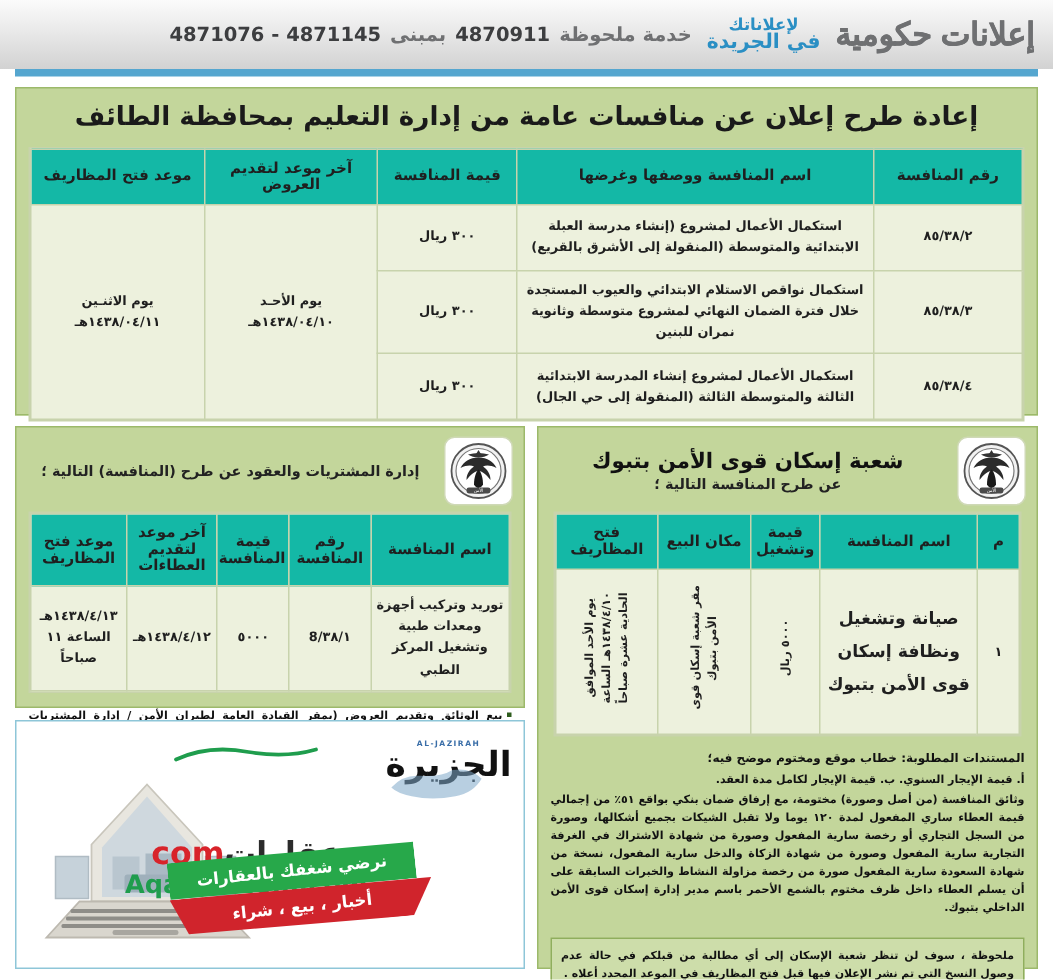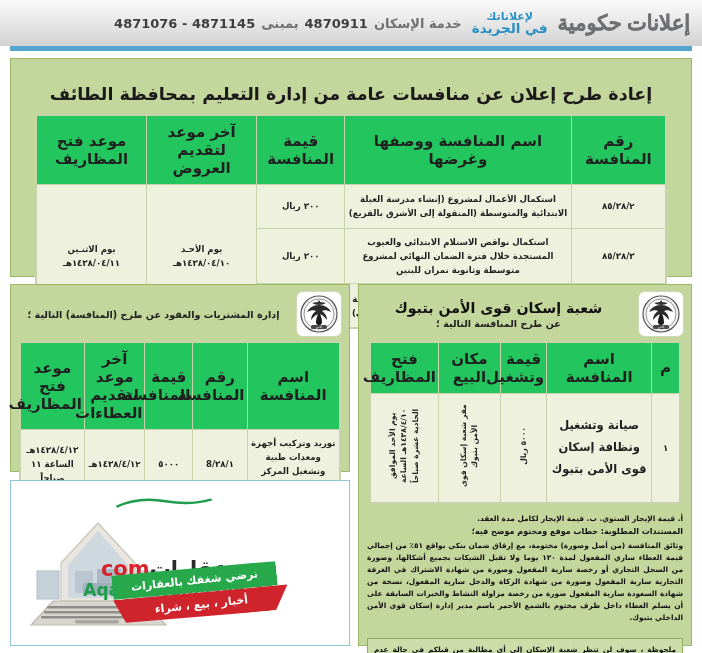--- a/index.html
+++ b/index.html
@@ -7,45 +7,45 @@
   .page{position:relative;width:702px;height:653px;background:#fff;}
 
   
   .masthead{position:absolute;left:0;top:0;width:702px;height:46px;
     background:linear-gradient(to bottom,#fbfbfb 0%,#e9e9e9 45%,#d2d2d2 100%);
     border-bottom:0;}
   .mast-rule{position:absolute;left:10px;top:46px;width:682px;height:5px;background:#55a6cf;}
   .mast-inner{position:absolute;inset:0;display:flex;flex-direction:row;align-items:center;
     justify-content:flex-start;padding:0 12px;gap:10px;}
   .gov-title{font-size:21px;font-weight:bold;color:#6f7072;letter-spacing:0px;
-     font-family:Liberation Serif, serif;white-space:nowrap;
+     font-family:Liberation Sans, sans-serif;white-space:nowrap;
      -webkit-text-stroke:0.3px #6f7072;}
   .ads-stack{display:flex;flex-direction:column;align-items:center;line-height:1.02;
      color:#2a8fc4;font-size:13.5px;font-weight:bold;white-space:nowrap;}
   .ads-stack span:first-child{font-size:11px;}
   .ads-stack span:last-child{font-size:13.5px;}
   .mast-contact{display:flex;flex-direction:row;align-items:center;gap:6px;
      font-size:13px;font-weight:bold;color:#5b5c5e;white-space:nowrap;}
   .mast-contact .lbl{color:#6f7072;}
   .mast-contact .num{color:#3d3e40;font-family:"DejaVu Sans",sans-serif;}
 
   
   .gbox{position:absolute;background:#c3d69b;border:1px solid #9cb96a;
     box-sizing:border-box;}
   .gbox-title{color:#1a1a1a;font-weight:bold;text-align:center;}
 
   
-  #edu-panel{left:10px;top:58px;width:682px;height:219px;padding:16px;}
+  #edu-panel{left:10px;top:58px;width:682px;height:219px;padding:0;}
   #edu-title{margin:9px 6px 8px 6px;font-size:17.5px;line-height:1.25;}
 
   table.tbl{border-collapse:collapse;width:100%;background:#edf1dd;
      table-layout:fixed;}
   table.tbl th,table.tbl td{border:1px solid #c8d3ac;text-align:center;
      vertical-align:middle;color:#1f1f1f;}
-  table.tbl th{background:#22c55e;font-size:15px;font-weight:bold;padding:7px 2px;}
+  table.tbl th{background:#14b8a6;font-size:10px;font-weight:bold;padding:7px 2px;}
   table.tbl td{font-size:8.6px;padding:6px 3px;line-height:1.65;font-weight:bold;}
   .tblwrap{margin:0 8px 9px 8px;border:1px solid #c8d3ac;background:#edf1dd;}
 
   
   #mil-panel{left:358px;top:284px;width:334px;height:362px;}
   #avi-panel{left:10px;top:284px;width:340px;height:188px;}
 
   .panel-head{display:flex;flex-direction:row;align-items:center;gap:7px;padding:6px 7px 2px 7px;}
   .emblem{width:44px;height:44px;flex:0 0 44px;border-radius:7px;background:#ffffff;
      border:1px solid #cfd9b6;display:flex;align-items:center;justify-content:center;overflow:hidden;}
@@ -104,21 +104,21 @@
 <div class="page">
 
   <div class="masthead">
     <div class="mast-inner">
       <div class="gov-title">إعلانات حكومية</div>
       <div class="ads-stack">
         <span>لإعلاناتك</span>
         <span>في الجريدة</span>
       </div>
       <div class="mast-contact">
-        <span class="lbl">خدمة الإسكان</span>
+        <span class="lbl">خدمة ملحوظة</span>
         <span class="num">4870911</span>
         <span class="lbl">بمبنى</span>
         <span class="num">4871145 - 4871076</span>
       </div>
     </div>
   </div>
   <div class="mast-rule"></div>
 
   <div class="gbox" id="edu-panel">
     <div class="gbox-title" id="edu-title">إعادة طرح إعلان عن منافسات عامة من إدارة التعليم بمحافظة الطائف</div>
@@ -278,22 +278,22 @@
             </td>
             <td>
               <span class="vtxt">يوم الأحد الموافق ١٤٣٨/٤/١٠هـ الساعة الحادية عشرة صباحاً</span>
             </td>
           </tr>
         </tbody>
       </table>
     </div>
 
     <div class="notes">
+      <p style="font-size:8px">المستندات المطلوبة: خطاب موقع ومختوم موضح فيه؛</p>
       <p>أ. قيمة الإيجار السنوي. ب. قيمة الإيجار لكامل مدة العقد.</p>
-      <p style="font-size:8px">المستندات المطلوبة: خطاب موقع ومختوم موضح فيه؛</p>
       <p>وثائق المنافسة (من أصل وصورة) مختومة، مع إرفاق ضمان بنكي بواقع ٥١٪ من إجمالي قيمة العطاء ساري المفعول لمدة ١٢٠ يوما ولا تقبل الشيكات بجميع أشكالها، وصورة من السجل التجاري أو رخصة سارية المفعول وصورة من شهادة الاشتراك في الغرفة التجارية سارية المفعول وصورة من شهادة الزكاة والدخل سارية المفعول، نسخة من شهادة السعودة سارية المفعول صورة من رخصة مزاولة النشاط والخبرات السابقة على أن يسلم العطاء داخل ظرف مختوم بالشمع الأحمر باسم مدير إدارة إسكان قوى الأمن الداخلي بتبوك.</p>
     </div>
 
     <div class="notebox">ملحوظة ، سوف لن تنظر شعبة الإسكان إلى أي مطالبة من قبلكم في حالة عدم وصول النسخ التي تم نشر الإعلان فيها قبل فتح المظاريف في الموعد المحدد أعلاه .</div>
   </div>
 
   <div id="ad">
     <div class="ad-inner">
 
       <svg class="laptop" viewBox="0 0 150 128">
@@ -306,20 +306,27 @@
         <rect x="114" y="68" width="20" height="26" fill="#c6d2da" stroke="#b0bcc4"></rect>
         <path d="M30 98 L120 98 L143 122 L8 122 Z" fill="#d9d6ce" stroke="#bdb9b0" stroke-width="1.2"></path>
         <g fill="#8e8d88">
           <rect x="24" y="103" width="98" height="2.6" rx="1"></rect>
           <rect x="21" y="108" width="104" height="2.6" rx="1"></rect>
           <rect x="18" y="113" width="110" height="2.6" rx="1"></rect>
         </g>
         <rect x="52" y="117" width="44" height="3.4" rx="1.6" fill="#a8a6a0"></rect>
       </svg>
 
+      <div class="ad-jaz">
+        <svg class="ad-map" viewBox="0 0 70 26">
+          <path d="M4 14 q8 -9 20 -8 q14 1 22 -4 q12 -2 20 6 q-6 10 -18 12 q-16 3 -30 0 q-10 -2 -14 -6z" fill="#7fa8c9"></path>
+        </svg>
+        <div class="tiny">AL-JAZIRAH</div>
+        <div class="name">الجزيرة</div>
+      </div>
 
       <div class="ad-brand">
         <svg class="swoosh" viewBox="0 0 120 12">
           <path d="M4 10 q26 -12 58 -6 q30 5 54 -2" stroke="#1f9d4d" stroke-width="3" fill="none" stroke-linecap="round"></path>
         </svg>
         <div class="row1">
           <span class="ar">عقارات</span><span class="com">com</span>
         </div>
         <div class="row2">Aqaraatcom.com</div>
       </div>

